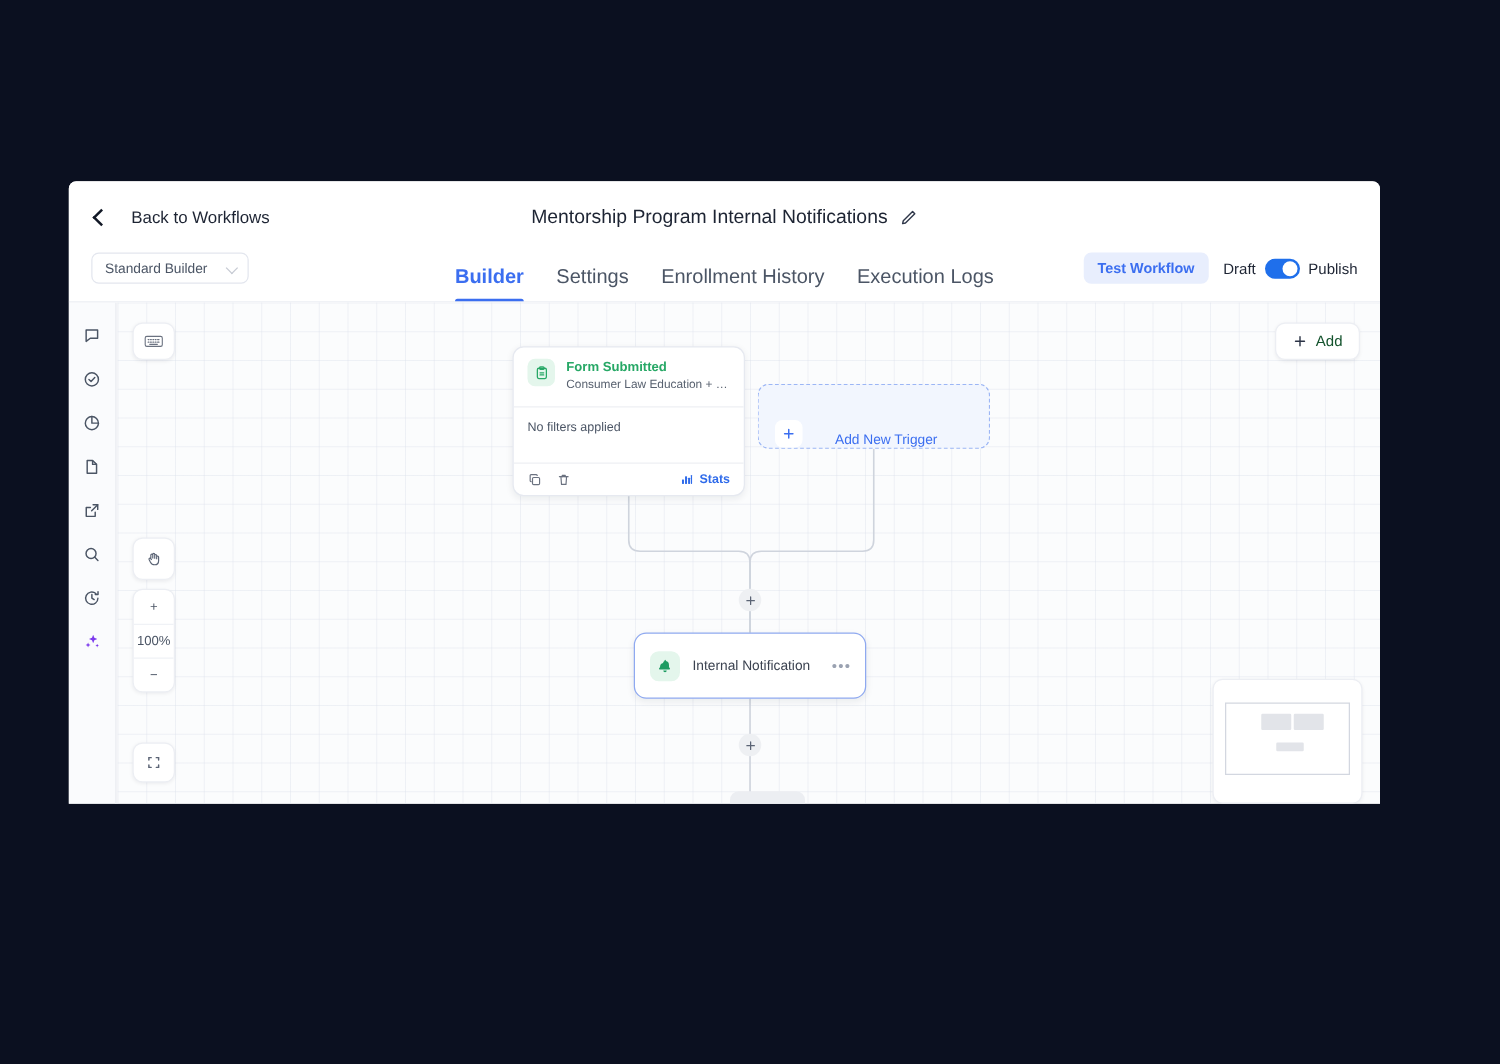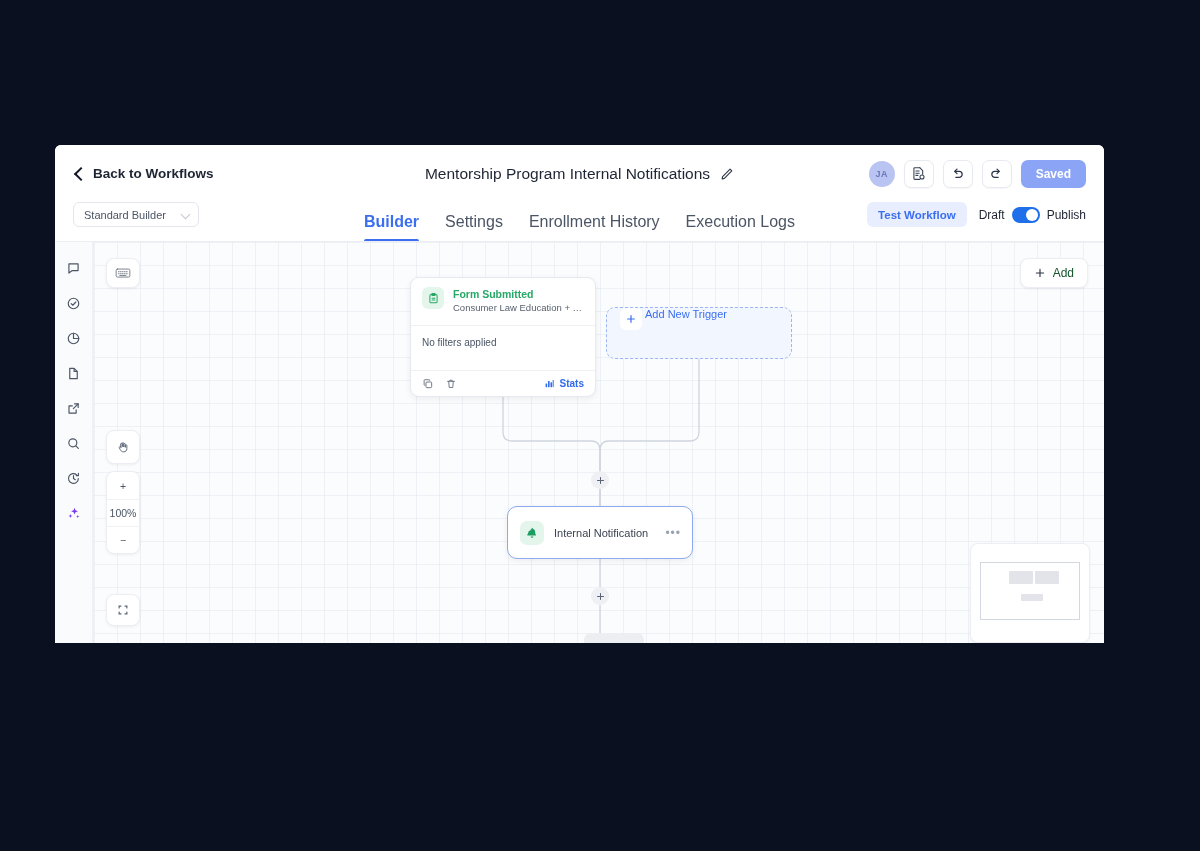--- a/index.html
+++ b/index.html
@@ -20,22 +20,22 @@
   }
   
   .topbar {
     height: 57px; flex: 0 0 57px;
     background: #ffffff;
     display: flex; align-items: center;
     padding: 0 18px;
     position: relative;
   }
   .back-link {
-    display: flex; align-items: center; gap: 8px;
-    color: #1d2433; font-size: 13.5px; font-weight: 700;
+    display: flex; align-items: center; gap: 20px;
+    color: #1d2433; font-size: 13.5px; font-weight: 400;
     cursor: pointer;
   }
   .chev-left { width: 12px; height: 12px; position: relative; }
   .chev-left::before {
     content: ""; position: absolute; left: 3px; top: 1px;
     width: 8px; height: 8px;
     border-left: 2.2px solid #121826; border-bottom: 2.2px solid #121826;
     transform: rotate(45deg);
   }
   .title-wrap {
@@ -246,21 +246,21 @@
   .nf-foot .spacer { margin-left: auto; }
   .stats-link {
     display: flex; align-items: center; gap: 5px;
     color: #2f6bea; font-size: 10px; font-weight: 600; cursor: pointer;
   }
   .node-trigger {
     position: absolute; left: 512px; top: 65px;
     width: 186px; height: 52px;
     border: 1.4px dashed #9cb6f5; border-radius: 9px;
     background: #f2f6fe;
-    display: flex; align-items: flex-start; gap: 3px;
+    display: flex; align-items: flex-end; gap: 26px;
     padding-left: 13px; cursor: pointer;
   }
   .nt-plus {
     width: 22px; height: 22px; border-radius: 6px; background: #fff;
     display: flex; align-items: center; justify-content: center;
     flex: 0 0 22px;
   }
   .nt-label { font-size: 11px; color: #3b6ef0; font-weight: 500; }
   .node-internal {
     position: absolute; left: 413px; top: 264px;
@@ -303,44 +303,20 @@
 
     <div class="title-wrap">
       <span class="wf-title">Mentorship Program Internal Notifications</span>
       <span class="pencil-icon">
         <svg width="14" height="14" viewBox="0 0 16 16" fill="none" stroke="#30384a" stroke-width="1.3" stroke-linecap="round" stroke-linejoin="round">
           <path d="M11.5 2.5l2 2L5 13l-2.6.6L3 11z"></path>
         </svg>
       </span>
     </div>
 
-    <div class="topbar-right">
-      <div class="avatar">JA</div>
-      <div class="icon-btn">
-        <svg width="15" height="15" viewBox="0 0 18 18" fill="none" stroke="#394356" stroke-width="1.3" stroke-linecap="round" stroke-linejoin="round">
-          <path d="M10.5 2H4.5a1 1 0 00-1 1v12a1 1 0 001 1h6"></path>
-          <path d="M10.5 2l3.5 3.5V10"></path>
-          <path d="M5.8 6h4M5.8 8.6h4M5.8 11.2h2.6"></path>
-          <circle cx="13.2" cy="13.2" r="2.4"></circle>
-        </svg>
-      </div>
-      <div class="icon-btn">
-        <svg width="15" height="15" viewBox="0 0 18 18" fill="none" stroke="#2b3346" stroke-width="1.5" stroke-linecap="round" stroke-linejoin="round">
-          <path d="M6.2 6.4H11a3.6 3.6 0 010 7.2H7"></path>
-          <path d="M8.4 3.8L5.6 6.5l2.8 2.7"></path>
-        </svg>
-      </div>
-      <div class="icon-btn">
-        <svg width="15" height="15" viewBox="0 0 18 18" fill="none" stroke="#2b3346" stroke-width="1.5" stroke-linecap="round" stroke-linejoin="round">
-          <path d="M11.8 6.4H7a3.6 3.6 0 000 7.2h4"></path>
-          <path d="M9.6 3.8l2.8 2.7-2.8 2.7"></path>
-        </svg>
-      </div>
-      <div class="saved-btn">Saved</div>
-    </div>
   </div>
 
   <div class="subbar">
     <div class="builder-select">
       <span>Standard Builder</span>
       <span class="chev-down"></span>
     </div>
 
     <div class="tabs">
       <div class="tab active">Builder</div>

